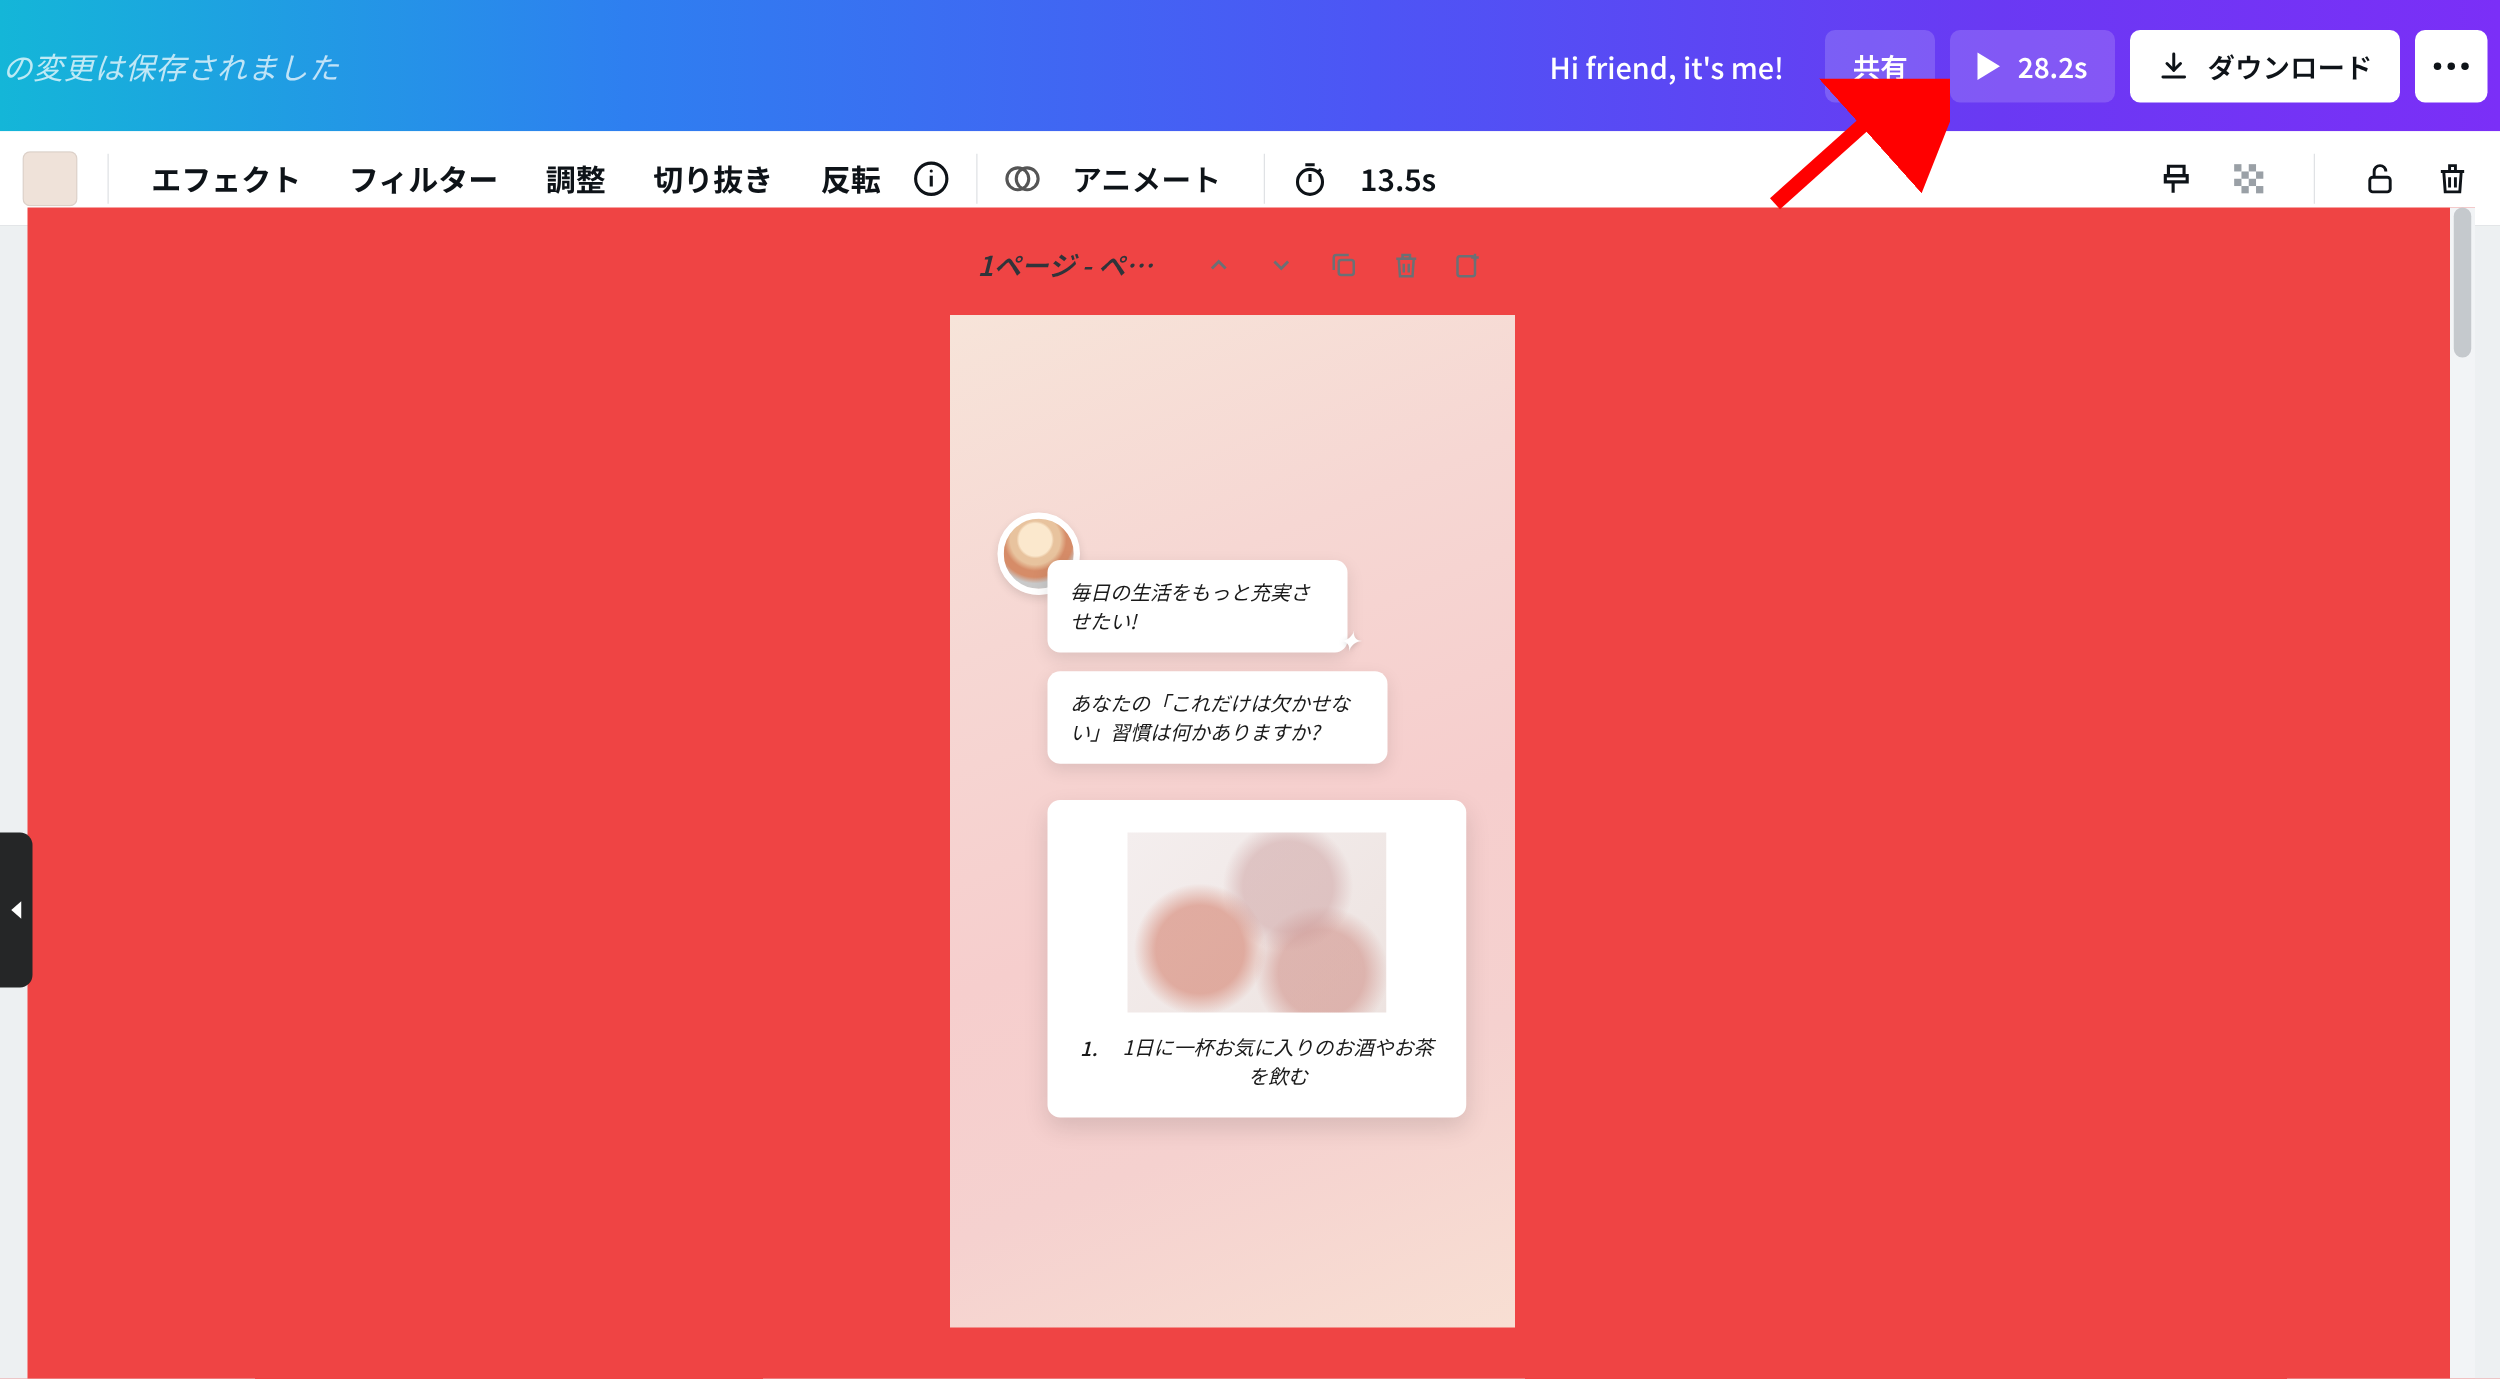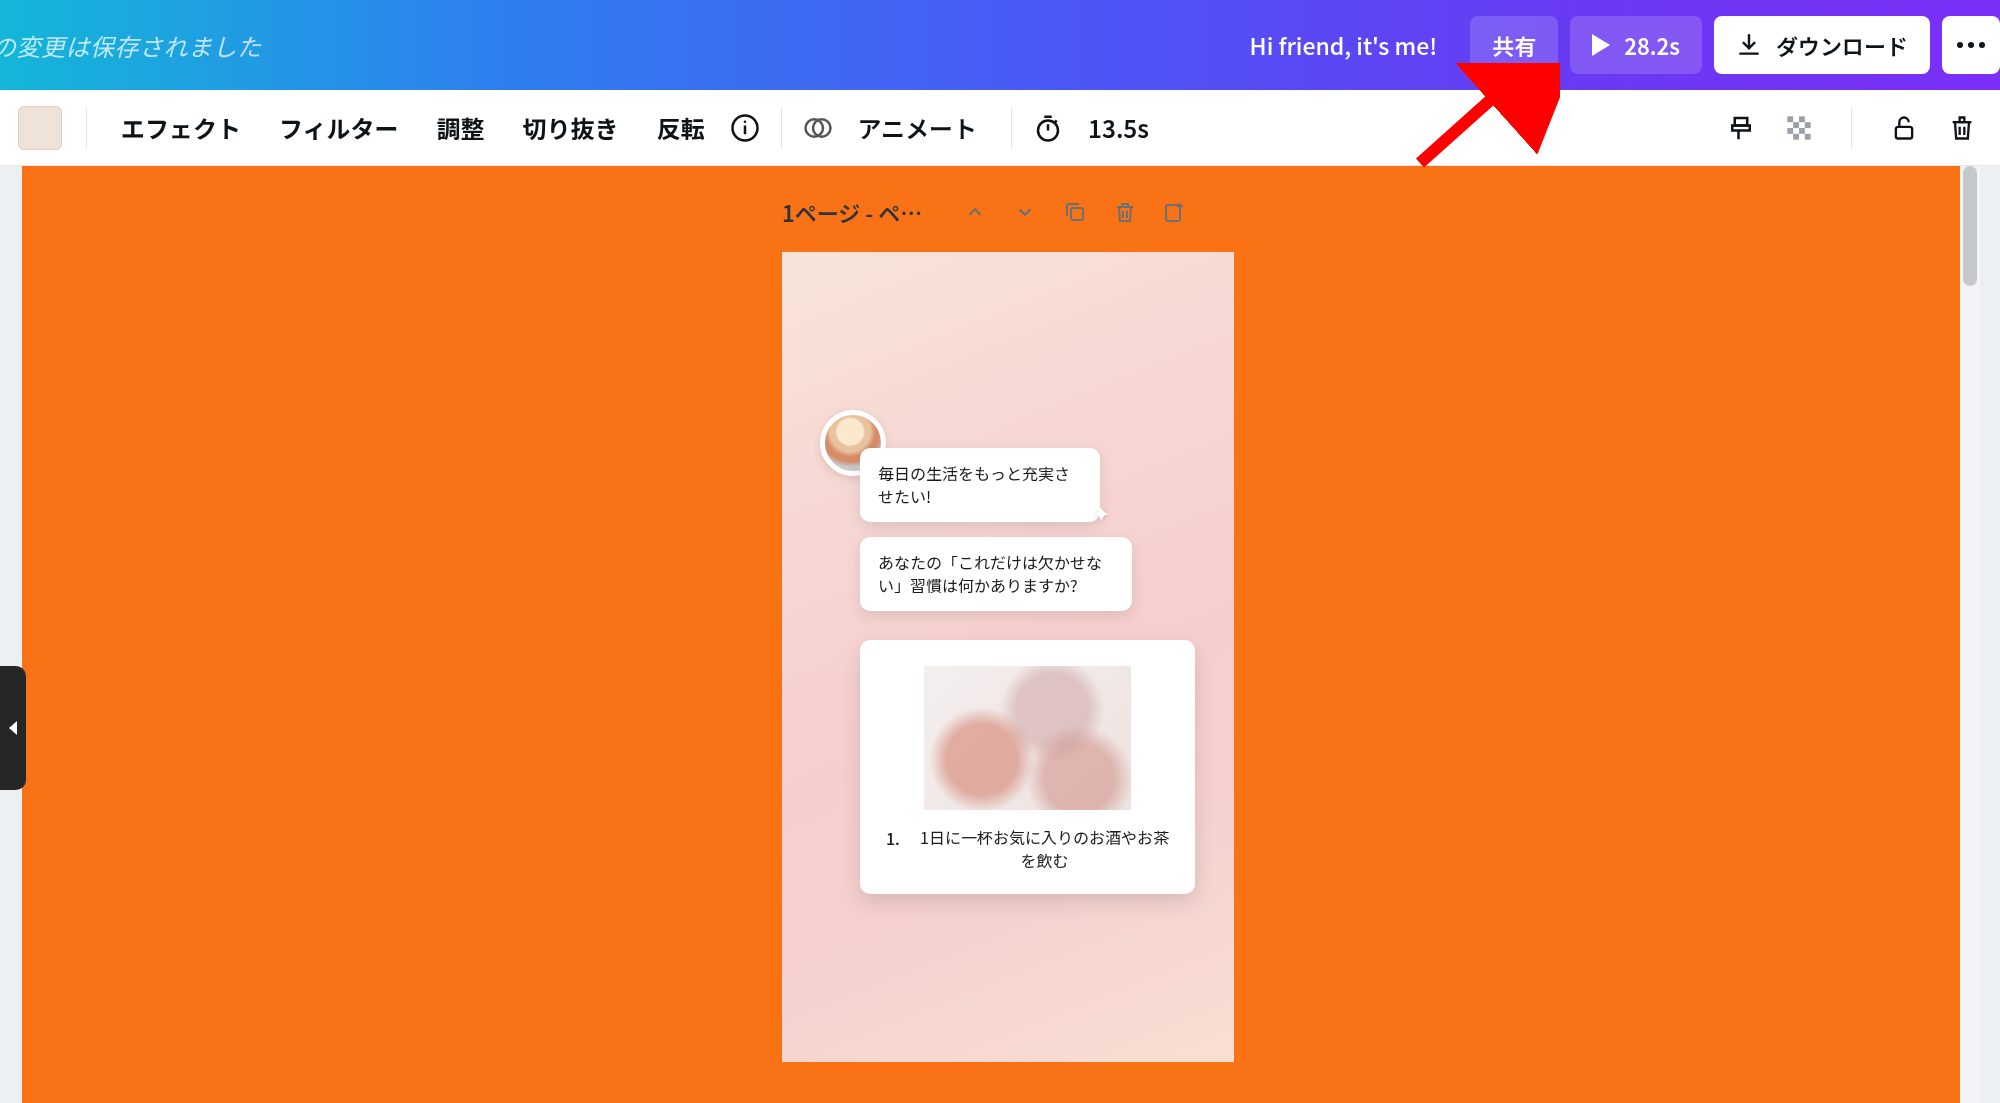--- a/index.html
+++ b/index.html
@@ -7,26 +7,26 @@
       font-family: -apple-system, BlinkMacSystemFont, "Segoe UI", "Noto Sans JP", sans-serif;
       background: #edf0f2;
       width: 2000px;
       height: 1103px;
       overflow: hidden;
       position: relative;
     }
 
     
     .header {
-      height: 90px;
+      height: 105px;
       background: linear-gradient(90deg, #14b6d8 0%, #2e7ff0 25%, #4d55f5 55%, #6a39f3 80%, #7b2ff7 100%);
       display: flex;
       align-items: center;
       color: #fff;
-      padding: 0 0;
+      padding: 0 10px;
       gap: 12px;
     }
     .header-left {
       flex: 1;
       display: flex;
       align-items: center;
     }
     .saved-text {
       color: rgba(255,255,255,0.72);
       font-style: italic;
@@ -124,21 +124,22 @@
     .tb-right { display: flex; align-items: center; gap: 18px; }
     .tb-right .tb-icon { cursor: pointer; }
 
     
     .canvas-wrap {
       position: absolute;
       top: 166px;
       left: 22px;
       right: 20px;
       bottom: 0;
-      background: #f97316;
+      background: #ef4444;
+      font-style: italic;
     }
     .side-tab {
       position: absolute;
       left: -22px;
       top: 500px;
       width: 26px;
       height: 124px;
       background: #252627;
       border-radius: 0 10px 10px 0;
       display: flex;
@@ -175,21 +176,21 @@
     .pc-icon {
       width: 30px; height: 30px;
       display: flex; align-items: center; justify-content: center;
       color: #6b7075;
       cursor: pointer;
     }
 
     
     .page {
       position: absolute;
-      left: 760px;
+      left: 738px;
       top: 86px;
       width: 452px;
       height: 810px;
       background: linear-gradient(158deg, #f7e4d9 0%, #f6d7d3 28%, #f6cecd 55%, #f5d1cf 75%, #f8dfd3 100%);
       overflow: hidden;
     }
 
     
     .avatar {
       position: absolute;

